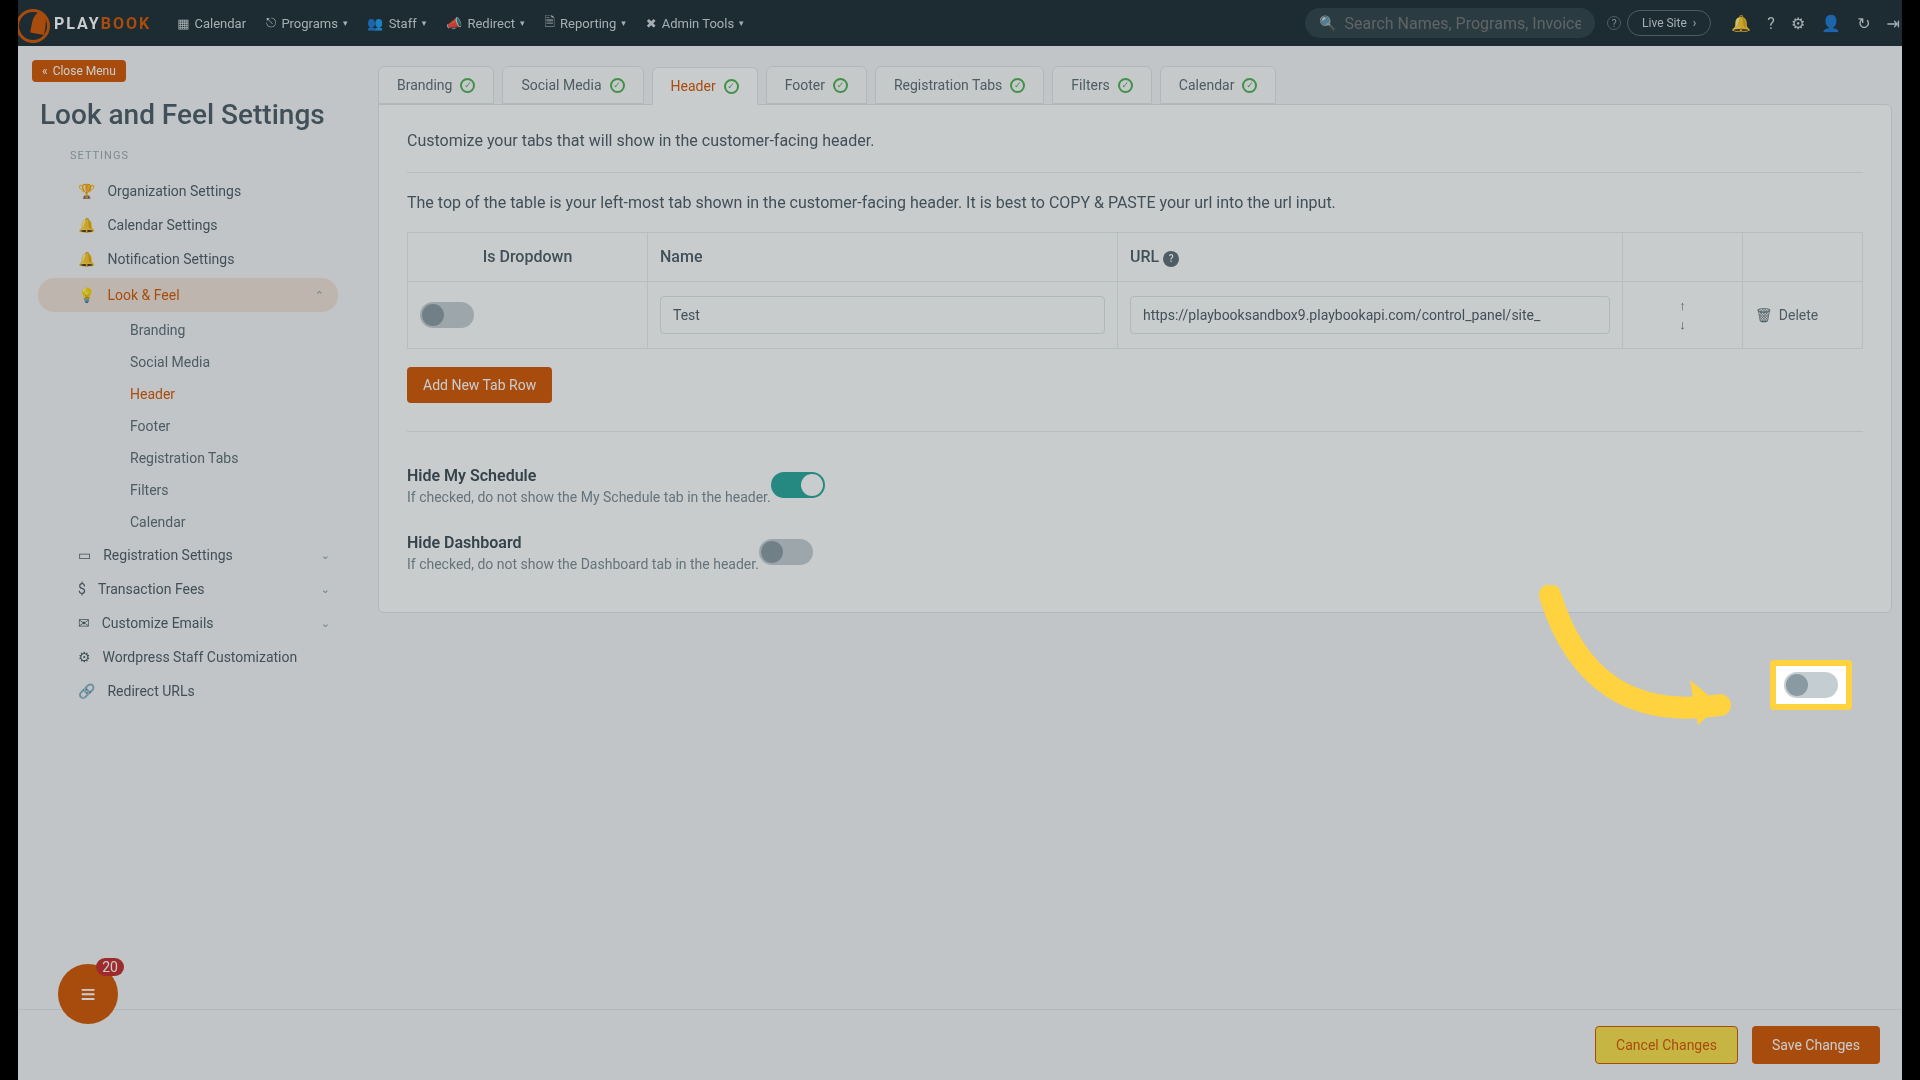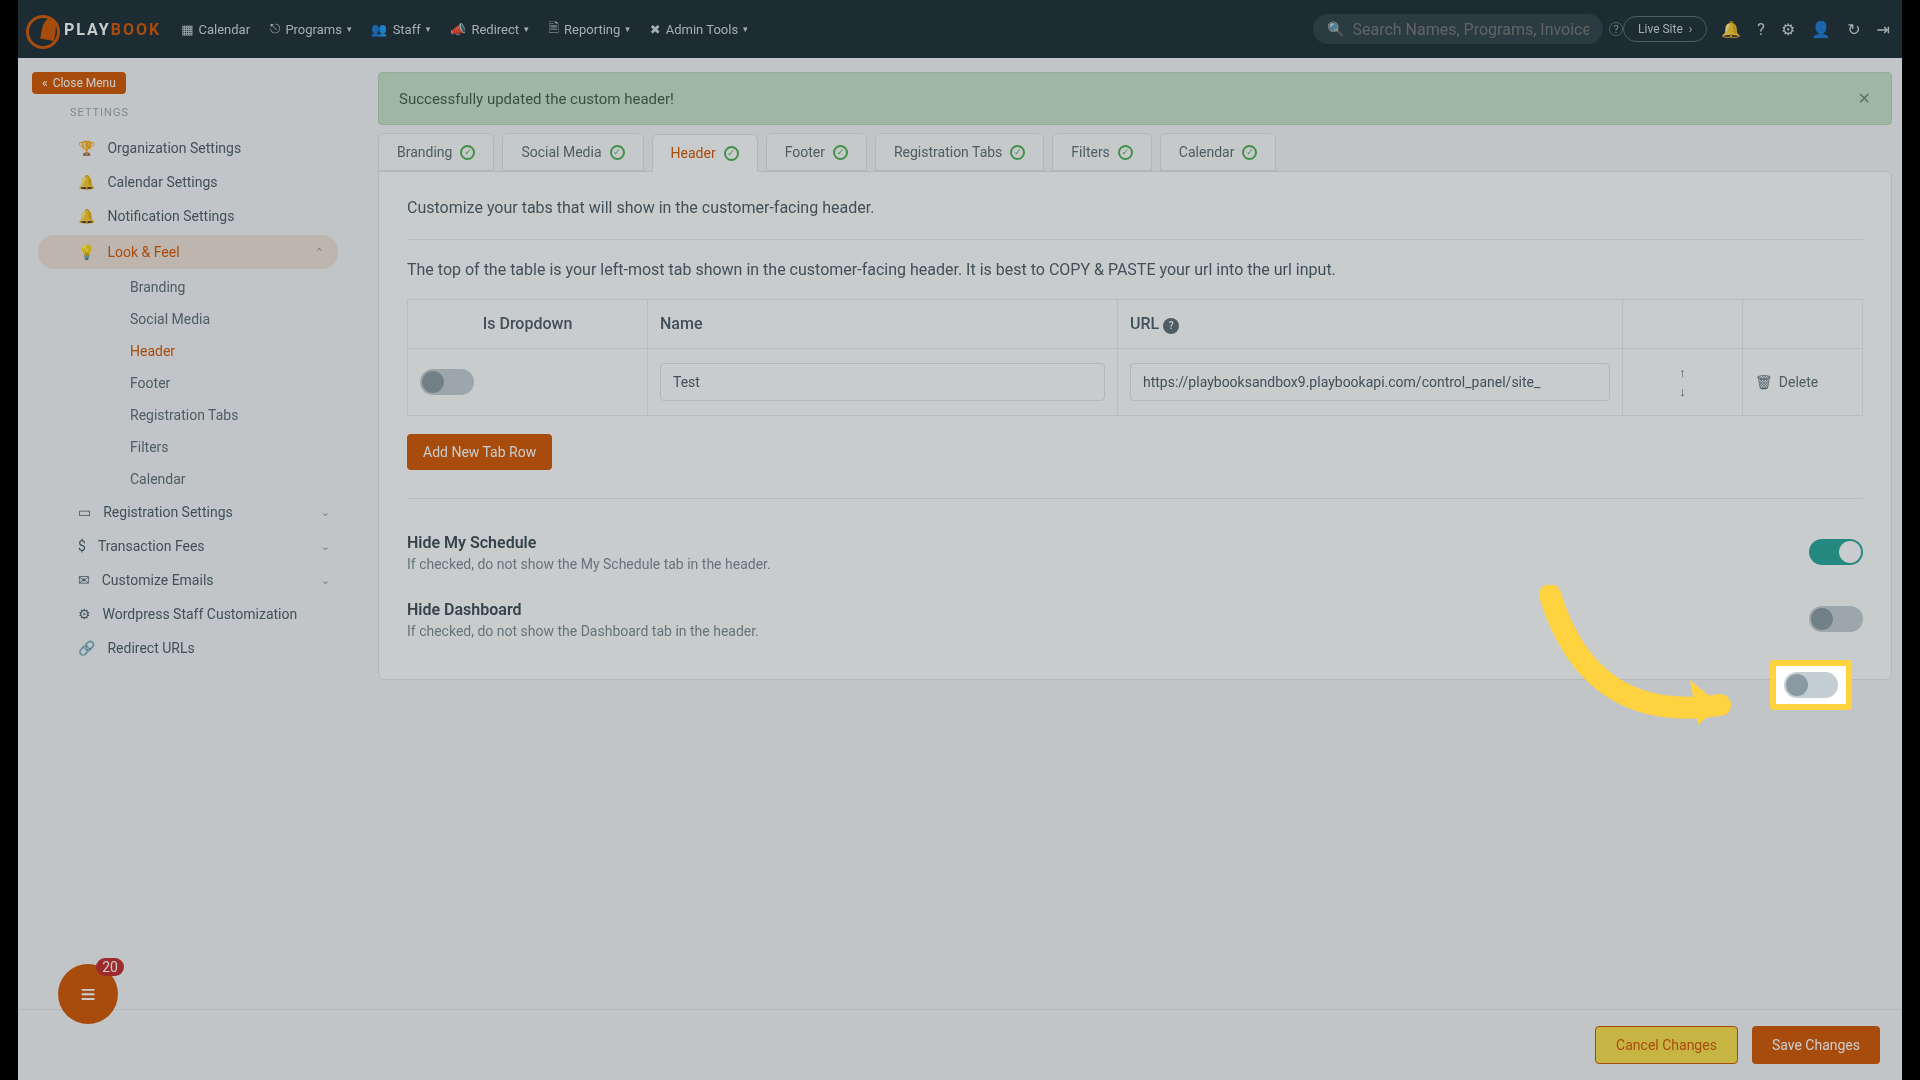--- a/index.html
+++ b/index.html
@@ -1,20 +1,20 @@
 <!DOCTYPE html>
 <html><head>
 <meta charset="utf-8">
 <style>
 * { margin: 0; padding: 0; box-sizing: border-box; font-family: -apple-system, BlinkMacSystemFont, "Segoe UI", Roboto, sans-serif; }
 body { background: #f5f6f7; color: #333; font-size: 14px; position: relative; width: 1920px; height: 1080px; overflow: hidden; }
 .black-left { position: absolute; top:0; bottom:0; left:0; width: 18px; background:#000; z-index:100; }
 .black-right { position: absolute; top:0; bottom:0; right:0; width: 18px; background:#000; z-index:100; }
 .app { position: absolute; top:0; left:18px; right:18px; bottom:0; display:flex; flex-direction:column; background:#f5f6f7; }
-.topbar { background:#1a2930; height:58px; display:flex; align-items:center; padding:0 12px; gap:0; color:#fff; }
+.topbar { background:#1a2930; height:46px; display:flex; align-items:center; padding:0 2px; gap:6px; color:#fff; }
 .logo { display:flex; align-items:center; gap:6px; font-weight:700; letter-spacing:2px; font-size:16px; }
 .logo-mark { width:28px; height:28px; position:relative; }
 .logo-mark::before { content:""; position:absolute; width:28px; height:28px; border:3px solid #d35400; border-radius:50%; left:-4px; }
 .logo-mark::after { content:""; position:absolute; width:14px; height:22px; border-radius:50% 50% 0 0 / 60% 60% 0 0; background:#d35400; left:12px; top:3px; transform:rotate(10deg); }
 .logo-text-play { color:#fff; }
 .logo-text-book { color:#d35400; }
 .topnav { display:flex; gap:20px; margin-left:20px; }
 .topnav-item { color:#cfd8dc; font-size:13px; display:flex; align-items:center; gap:5px; cursor:pointer; }
 .topnav-item .caret { font-size:9px; }
 .spacer { flex:1; }
@@ -52,21 +52,21 @@
 th { color:#4a5a63; font-weight:500; font-size:16px; }
 .toggle { width:54px; height:26px; background:#c4cdd2; border-radius:13px; position:relative; cursor:pointer; }
 .toggle::after { content:""; position:absolute; width:22px; height:22px; background:#8a9aa2; border-radius:50%; top:2px; left:2px; transition:.2s; }
 .toggle.on { background:#26a69a; }
 .toggle.on::after { left:30px; background:#fff; }
 .txtinput { width:100%; border:1px solid #dfe4e6; border-radius:4px; padding:10px 12px; font-size:14px; color:#4a5a63; }
 .arrows { display:flex; flex-direction:column; align-items:center; gap:4px; color:#5a6b72; }
 .arrows span { cursor:pointer; font-size:13px; }
 .delete-btn { color:#5a6b72; display:flex; align-items:center; gap:6px; cursor:pointer; font-size:14px; }
 .add-btn { background:#d35400; color:#fff; border:none; border-radius:4px; padding:10px 16px; font-size:14px; margin-top:18px; cursor:pointer; }
-.option-row { display:flex; align-items:center; justify-content:space-between; padding:14px 0; }
+.option-row { display:flex; align-items:center; padding:14px 0; }
 .option-title { color:#3a4a52; font-size:16px; font-weight:600; }
 .option-sub { color:#7a8a92; font-size:14px; margin-top:4px; }
 .footer-bar { position:absolute; bottom:0; left:0; right:0; border-top:1px solid #e0e4e6; padding:16px 22px; display:flex; justify-content:flex-end; gap:14px; background:#f5f6f7; }
 .btn-outline { border:1px solid #d35400; color:#d35400; background:#fde047; border-radius:4px; padding:10px 20px; font-size:14px; cursor:pointer; }
 .btn-primary { border:none; background:#d35400; color:#fff; border-radius:4px; padding:10px 20px; font-size:14px; cursor:pointer; }
 .chat-bubble { position:absolute; left:40px; bottom:56px; width:60px; height:60px; background:#d35400; border-radius:50%; display:flex; align-items:center; justify-content:center; color:#fff; font-size:26px; cursor:pointer; }
 .badge { position:absolute; top:-6px; right:-6px; background:#c62828; color:#fff; border-radius:10px; padding:1px 6px; font-size:14px; }
 .highlight-box { position:absolute; border:6px solid #ffd23f; background:#fff; border-radius:4px; padding:6px 8px; z-index:60; }
 .arrow-annotation { position:absolute; z-index:59; }
 .dim-overlay { position:absolute; inset:0; background:rgba(40,50,56,0.25); z-index:50; pointer-events:none; }
@@ -139,20 +139,21 @@
       <span>⇥</span>
     </div>
   </div>
 
   <div class="content">
     <div class="sidebar">
       <span class="close-menu">
           <span>«</span>
           <span>Close Menu</span>
         </span>
+      <h1 class="page-title">Look and Feel Settings</h1>
       <div class="settings-label">SETTINGS</div>
       <ul class="nav-list">
         <li class="nav-item">
             <span class="icon">🏆</span>
             <span>Organization Settings</span>
           </li>
         <li class="nav-item">
             <span class="icon">🔔</span>
             <span>Calendar Settings</span>
           </li>
@@ -194,24 +195,20 @@
             <span>Wordpress Staff Customization</span>
           </li>
         <li class="nav-item">
             <span class="icon">🔗</span>
             <span>Redirect URLs</span>
           </li>
       </ul>
     </div>
 
     <div class="main">
-      <div class="alert">
-        <span>Successfully updated the custom header!</span>
-        <span class="close-x">✕</span>
-      </div>
       <div class="tabs">
         <div class="tab">
             <span>Branding</span>
             <span class="check">✓</span>
           </div>
         <div class="tab">
             <span>Social Media</span>
             <span class="check">✓</span>
           </div>
         <div class="tab active">

